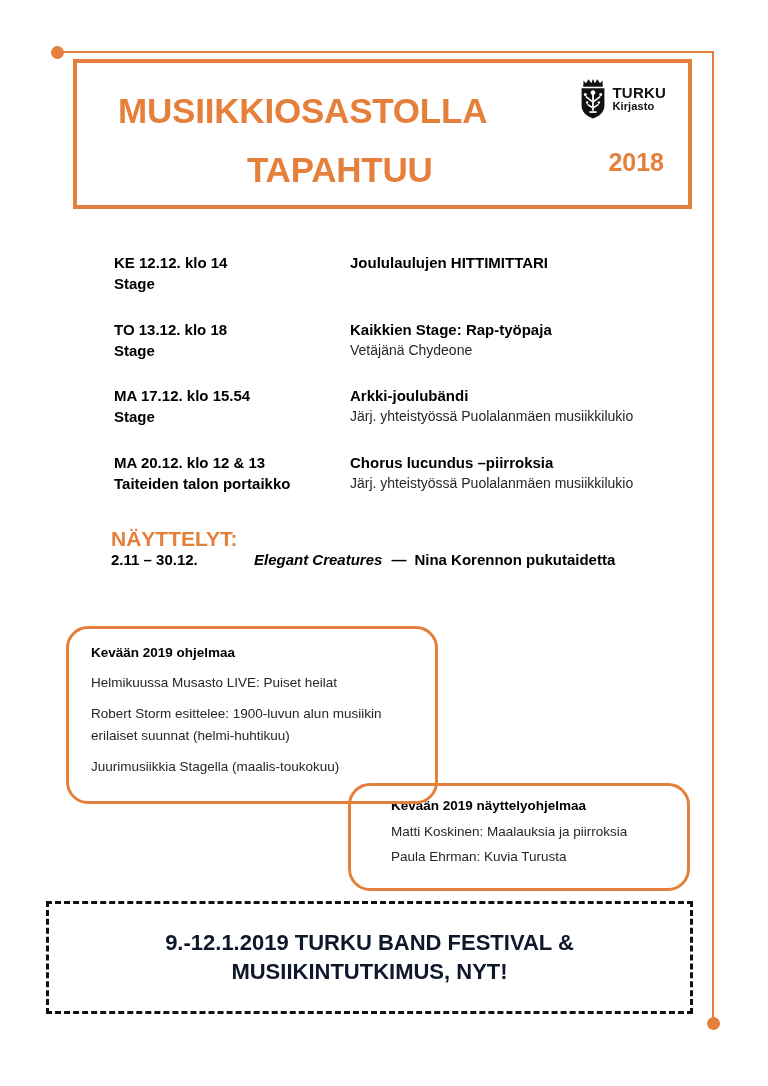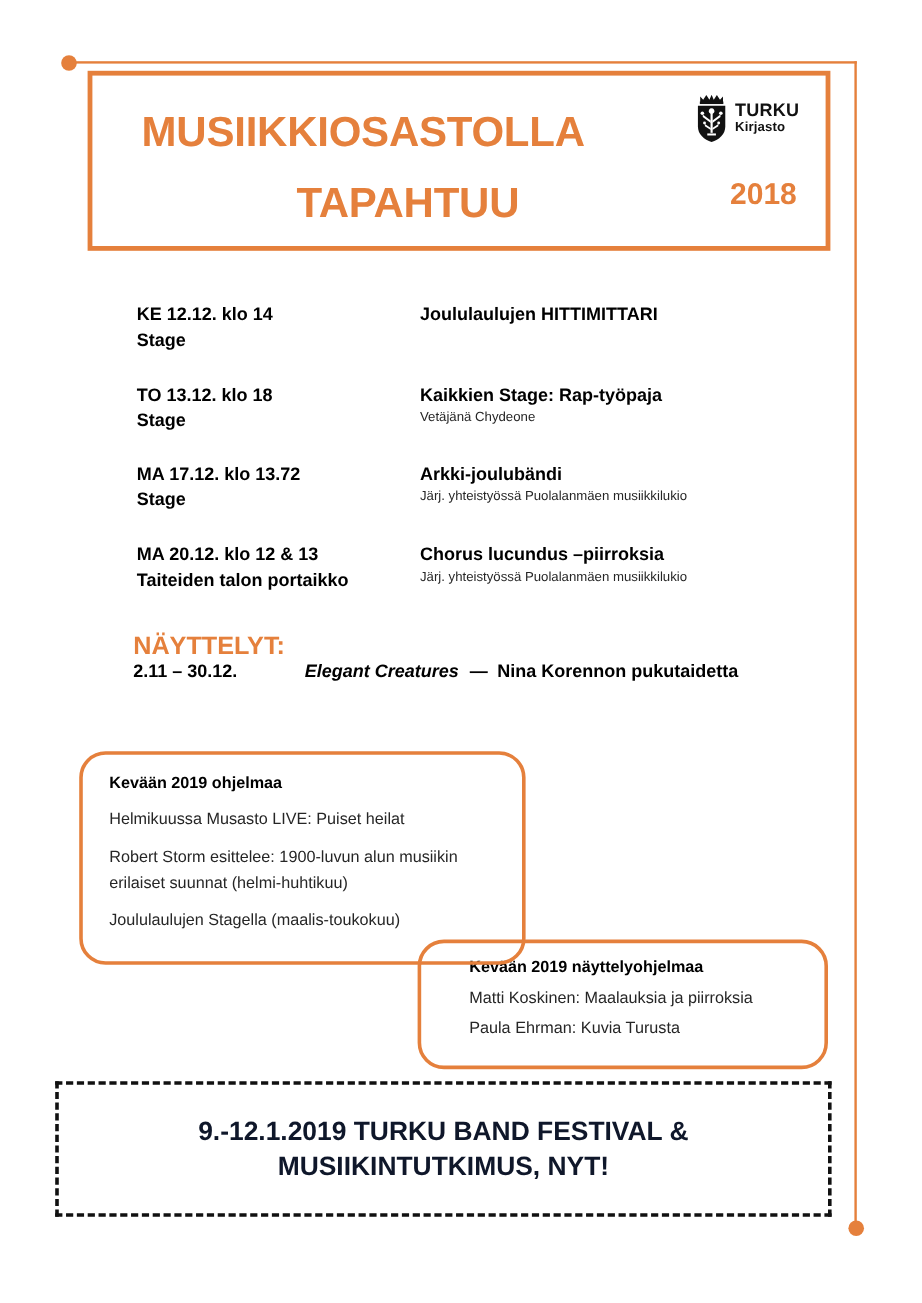--- a/index.html
+++ b/index.html
@@ -137,21 +137,21 @@
     flex: 1 1 auto;
   }
   .event-title {
     font-size: 15px;
     font-weight: bold;
     color: #000000;
     line-height: 1.42;
     white-space: nowrap;
   }
   .event-note {
-    font-size: 11px;
+    font-size: 14px;
     font-weight: normal;
     color: #262626;
     line-height: 1.48;
     white-space: nowrap;
   }
 
   
   #exhibitions {
     position: absolute;
     left: 111px;
@@ -316,21 +316,21 @@
         <div class="line">Stage</div>
       </div>
       <div class="event-what">
         <div class="event-title">Kaikkien Stage: Rap-työpaja</div>
         <div class="event-note">Vetäjänä Chydeone</div>
       </div>
     </div>
 
     <div class="event-row">
       <div class="event-when">
-        <div class="line">MA 17.12. klo 13.72</div>
+        <div class="line">MA 17.12. klo 15.54</div>
         <div class="line">Stage</div>
       </div>
       <div class="event-what">
         <div class="event-title">Arkki-joulubändi</div>
         <div class="event-note">Järj. yhteistyössä Puolalanmäen musiikkilukio</div>
       </div>
     </div>
 
     <div class="event-row">
       <div class="event-when">
@@ -353,21 +353,21 @@
       <span id="exh-dash">—</span>
       <span id="exh-desc">Nina Korennon pukutaidetta</span>
     </div>
   </div>
 
   <div class="round-box" id="box-program">
     <div class="box-inner">
       <div class="box-title">Kevään 2019 ohjelmaa</div>
       <div class="box-line">Helmikuussa Musasto LIVE: Puiset heilat</div>
       <div class="box-line">Robert Storm esittelee: 1900-luvun alun musiikin erilaiset suunnat (helmi-huhtikuu)</div>
-      <div class="box-line">Joululaulujen Stagella (maalis-toukokuu)</div>
+      <div class="box-line">Juurimusiikkia Stagella (maalis-toukokuu)</div>
     </div>
   </div>
 
   <div class="round-box" id="box-exhib">
     <div class="box-inner">
       <div class="box-title">Kevään 2019 näyttelyohjelmaa</div>
       <div class="box-line">Matti Koskinen: Maalauksia ja piirroksia</div>
       <div class="box-line">Paula Ehrman: Kuvia Turusta</div>
     </div>
   </div>

